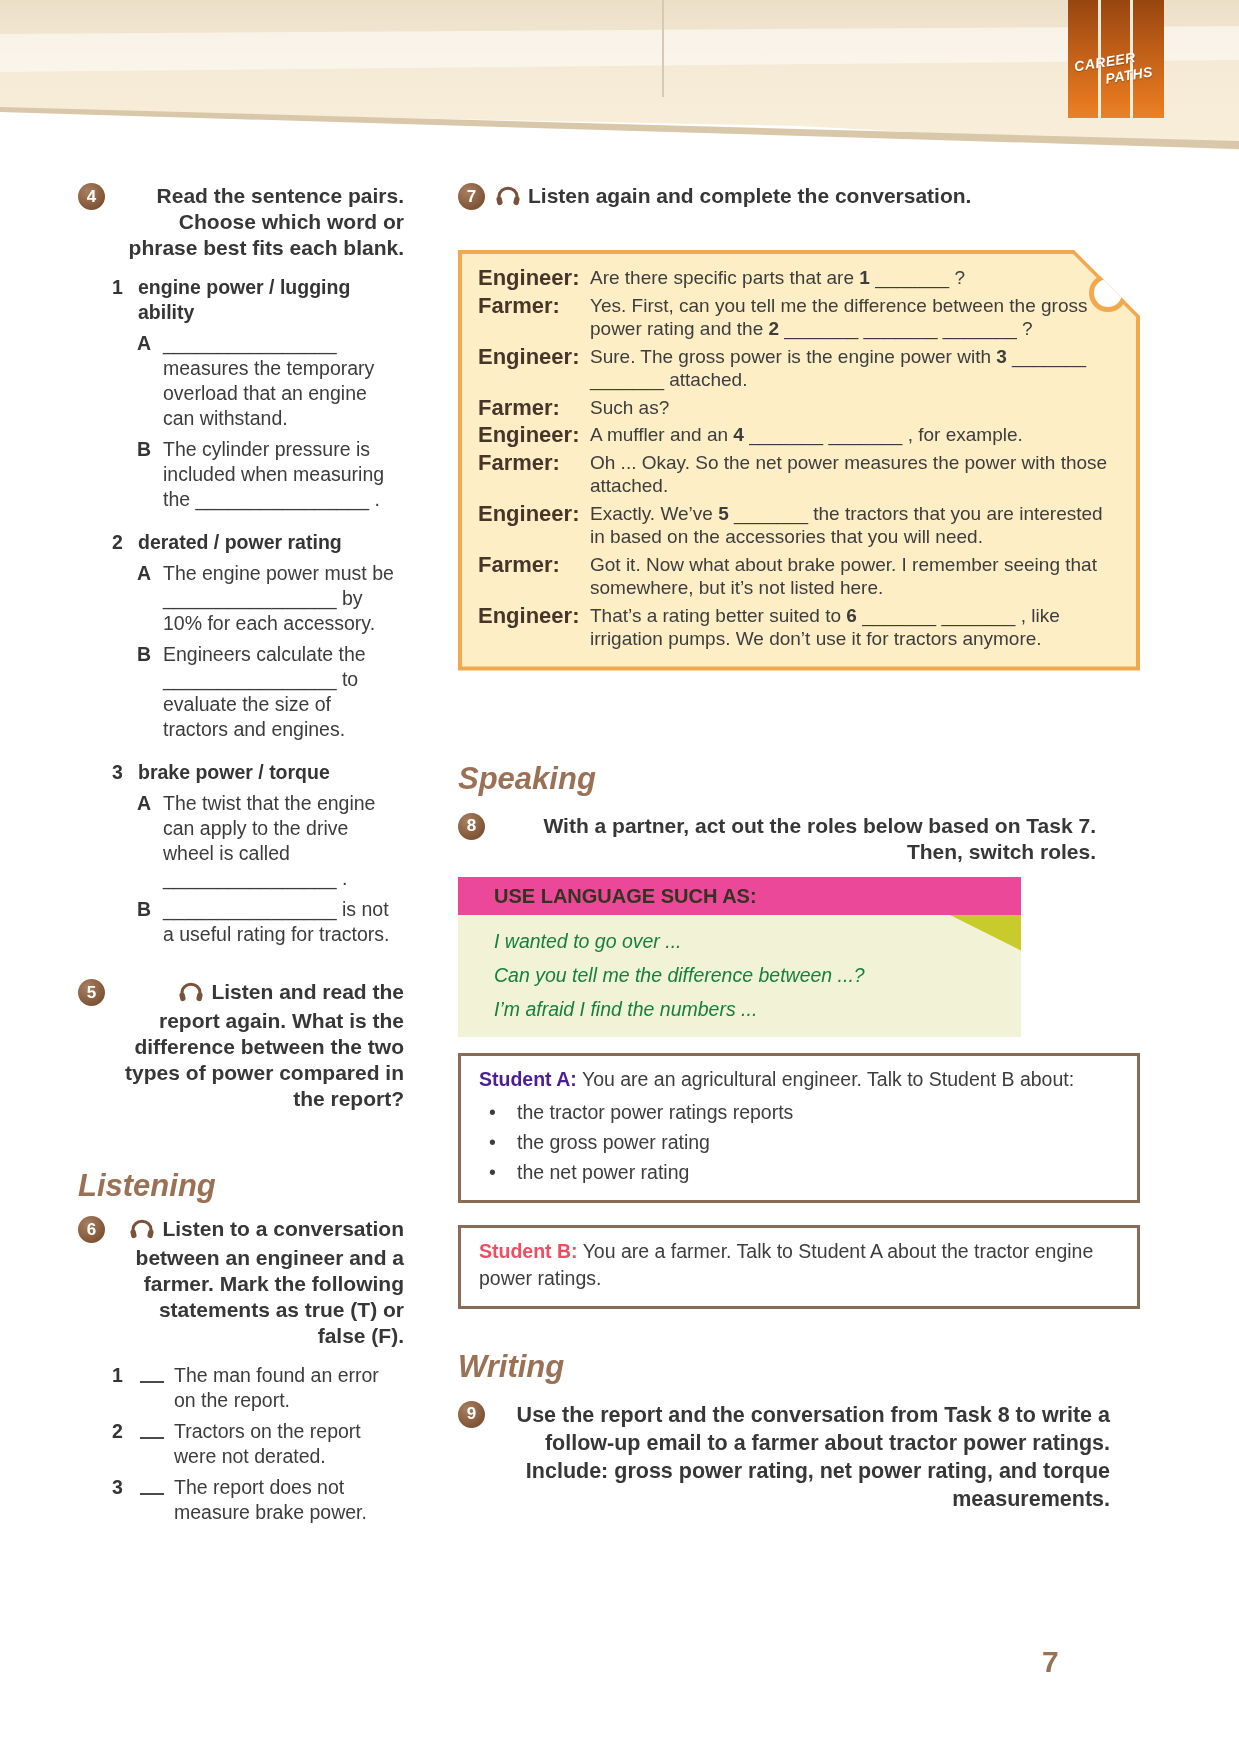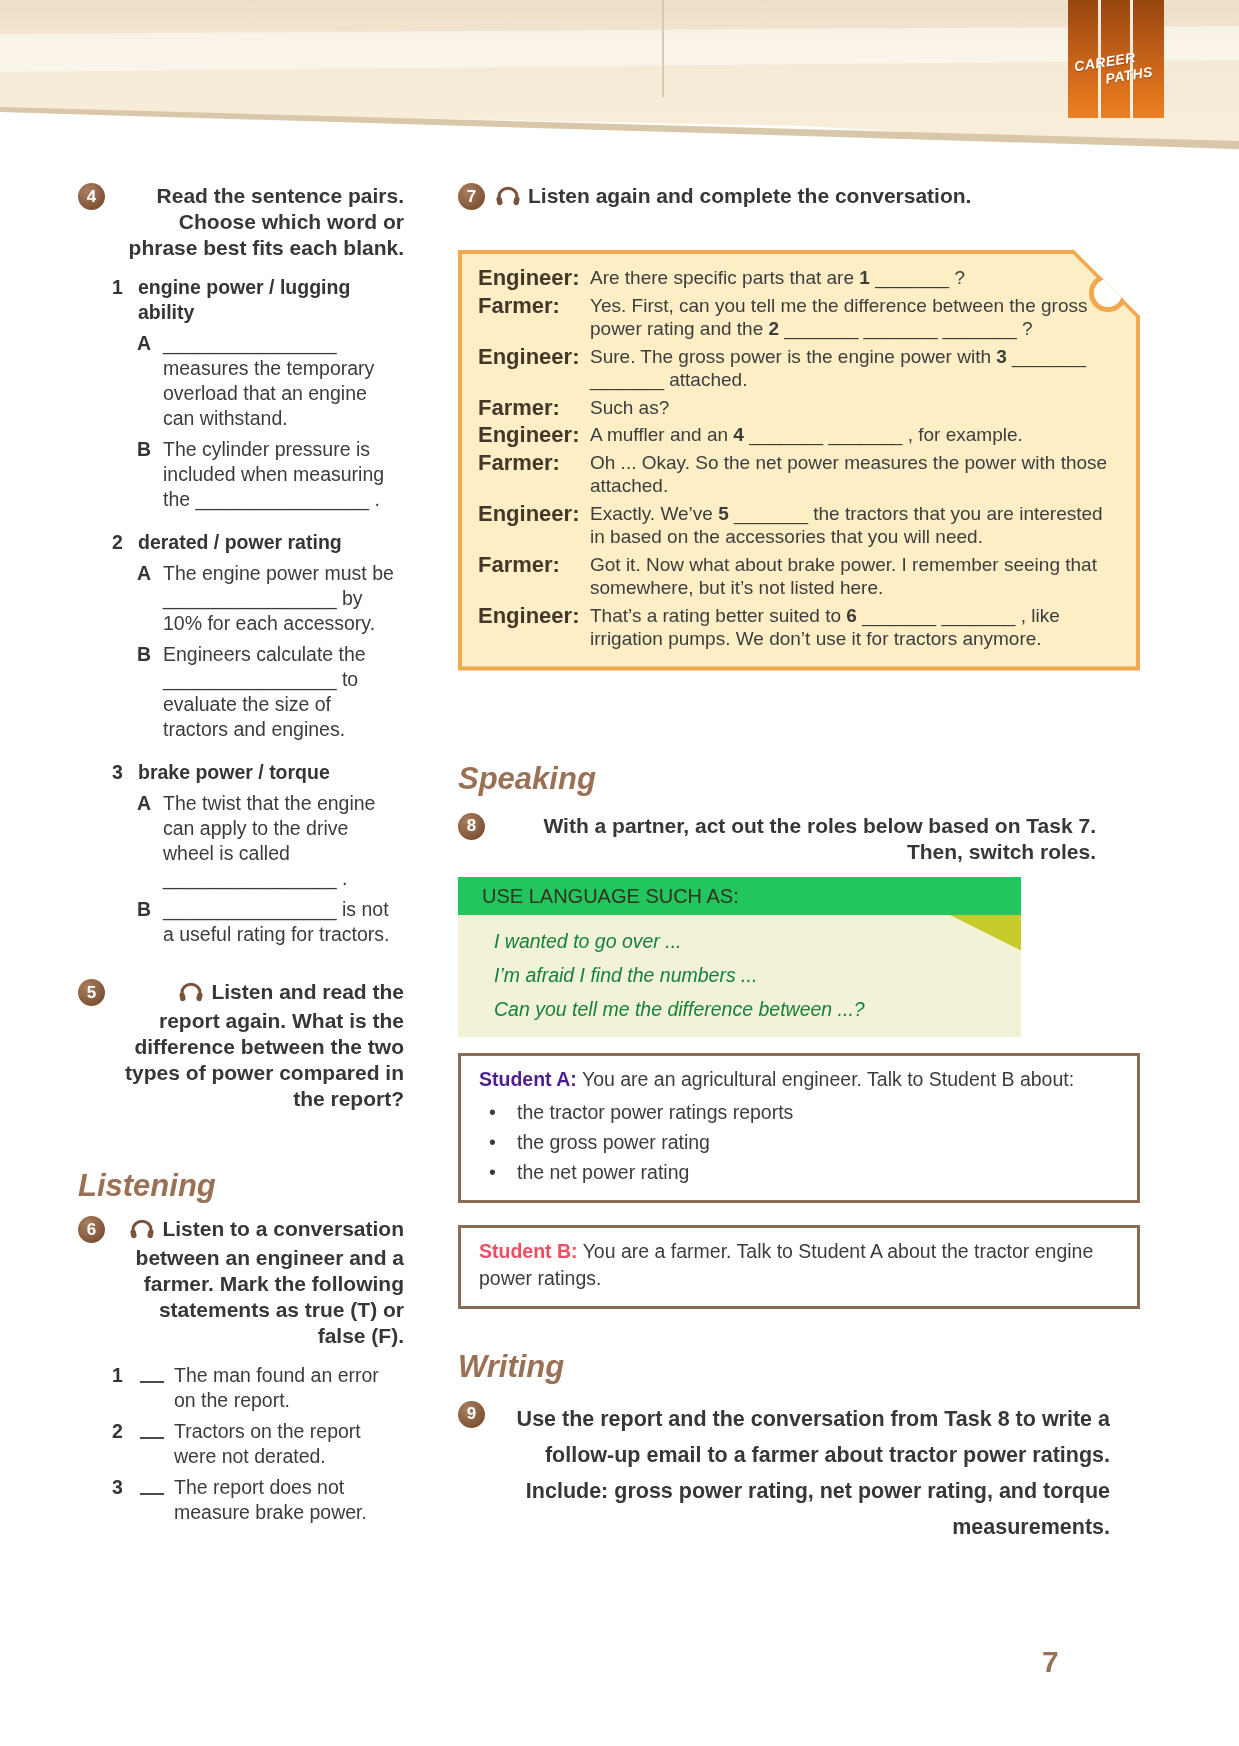--- a/index.html
+++ b/index.html
@@ -70,40 +70,40 @@
   .dlabel { width:100px; flex:none; text-align:left; font-weight:bold; font-size:22px; line-height:23.5px; color:#453629; }
   .dtext { width:520px; font-size:19px; line-height:23.5px; color:#3d3d3d; }
   .tag-hole { position:absolute; top:24px; left:631px; width:38px; height:38px; border-radius:50%;
     background:#fff; border:5px solid #f1a84e; }
 
   .spk-h { margin-top:90px; }
   .t8 { margin-top:16px; }
   .t8 .instr { width:600px; }
 
   .lang-box { position:relative; margin-top:12px; width:563px; }
-  .lang-head { height:38px; background:#22c55e; color:#33341f; font-weight:normal; font-size:20px;
-    line-height:38px; padding-left:24px; }
+  .lang-head { height:38px; background:#ec4899; color:#33341f; font-weight:bold; font-size:20px;
+    line-height:38px; padding-left:36px; }
   .lang-wedge { position:absolute; top:38px; right:0; width:72px; height:36px; background:#c9cb2d;
     clip-path:polygon(0 0,100% 0,100% 100%); }
   .lang-body { background:#f2f3d6; padding:12px 20px 16px 36px; }
   .lang-body div { font-style:italic; font-size:19.5px; line-height:24px; color:#15803d; margin-top:10px; }
   .lang-body div:first-child { margin-top:2px; }
 
   .stu-box { margin-top:16px; width:682px; border:3px solid #8a6b55; background:#fff;
     padding:10px 56px 14px 18px; font-size:19.5px; line-height:27px; color:#3d3d3d; }
   .stu-box.b { margin-top:22px; padding-right:24px; }
   .stu-label { font-weight:bold; }
   .stu-label.a { color:#4c1d95; }
   .stu-label.b { color:#ee4d62; }
   .bullets { margin-top:6px; }
   .bullet-row { display:flex; margin-top:3px; }
   .bullet-row .dot { width:38px; flex:none; text-align:left; padding-left:10px; }
   .wrt-h { margin-top:40px; }
   .t9 { margin-top:16px; }
-  .t9 .instr { width:614px; font-size:21.5px; line-height:36px; }
+  .t9 .instr { width:614px; font-size:21.5px; line-height:28px; }
 
   .pagenum { position:absolute; left:1042px; top:1645px; font-size:30px; font-weight:bold; color:#9b7156; }
 </style>
 </head>
 <body>
 
 <div class="page">
 
   <div class="hdr-base"></div>
   <div class="hdr-stripe"></div>
@@ -279,22 +279,22 @@
     <div class="task t8">
       <div class="badge">8</div>
       <div class="instr">With a partner, act out the roles below based on Task 7. Then, switch roles.</div>
     </div>
 
     <div class="lang-box">
       <div class="lang-head">USE LANGUAGE SUCH AS:</div>
       <div class="lang-wedge"></div>
       <div class="lang-body">
         <div>I wanted to go over ...</div>
+        <div>Can you tell me the difference between ...?</div>
         <div>I’m afraid I find the numbers ...</div>
-        <div>Can you tell me the difference between ...?</div>
       </div>
     </div>
 
     <div class="stu-box">
       <span class="stu-label a">Student A:</span>
       <span>You are an agricultural engineer. Talk to Student B about:</span>
       <div class="bullets">
         <div class="bullet-row">
           <span class="dot">•</span>
           <span>the tractor power ratings reports</span>

